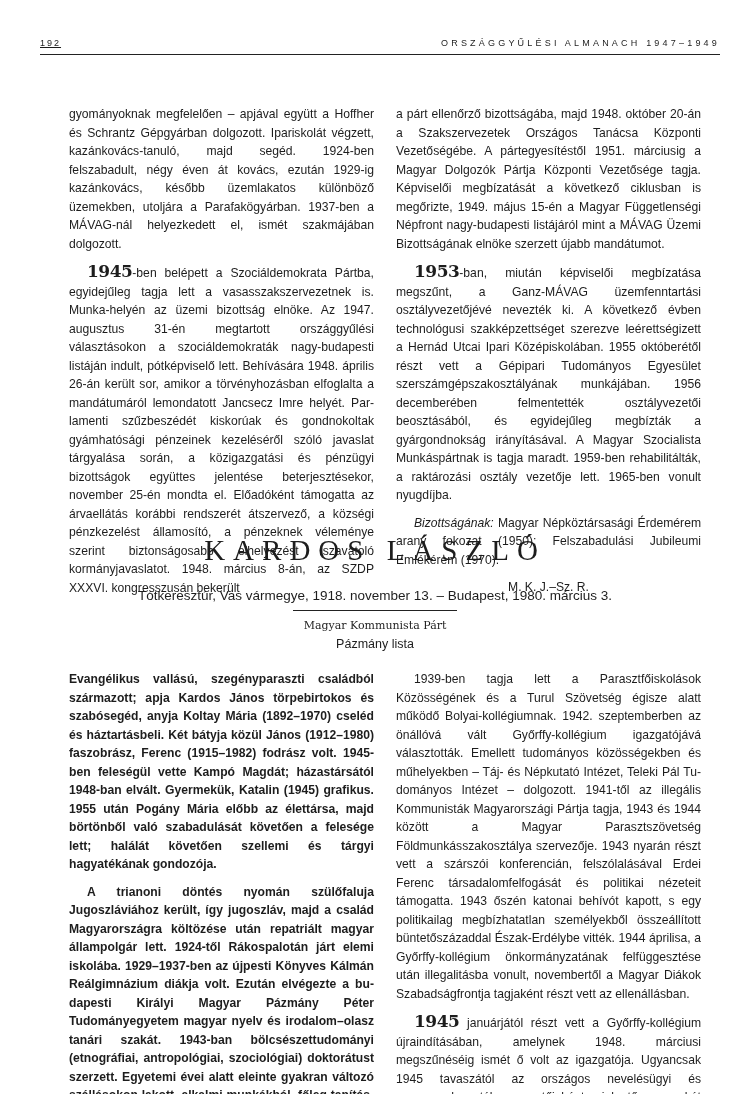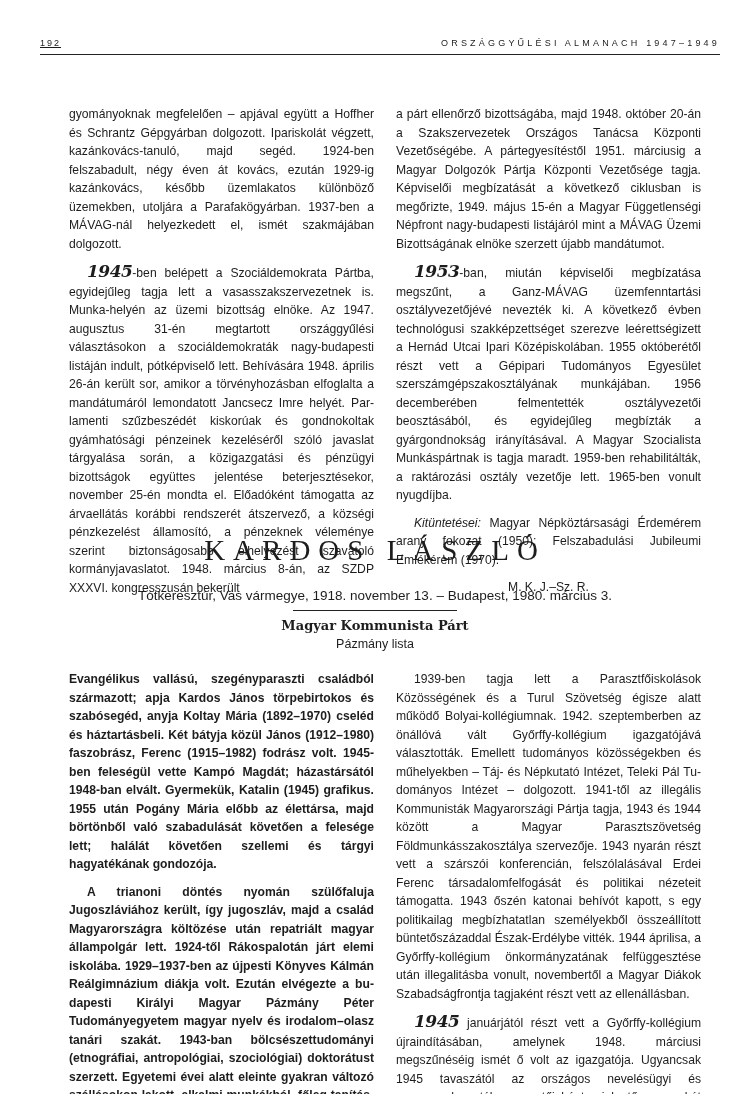--- a/index.html
+++ b/index.html
@@ -10,49 +10,49 @@
   .running-title { position: absolute; right: 0; top: 0; font-size: 9px; letter-spacing: 3.2px; margin-left: 48px; }
   .header-rule { position: absolute; left: 0; top: 16px; width: 680px; height: 1px; background: #222; }
   .col { position: absolute; width: 323px; font-size: 12.15px; line-height: 18.5px; text-align: justify;
          hyphens: manual; }
   .col p { margin: 9px; }
   .col p.indent { text-indent: 18px; }
   .col-left-top { left: 60px; top: 96px; }
   .col-right-top { left: 387px; top: 96px; }
   .col-left-bot { left: 60px; top: 661px; font-weight: bold; }
   .col-right-bot { left: 387px; top: 661px; }
-  .year-initial { font-family: "DejaVu Serif", serif; font-weight: bold; font-size: 17px; letter-spacing: -0.5px; font-style: italic; }
+  .year-initial { font-family: "DejaVu Serif", serif; font-weight: bold; font-size: 17px; letter-spacing: -0.5px; }
   .signature { text-align: center; }
   .italic { font-style: italic; }
   .title-block { position: absolute; left: 0; top: 530px; width: 750px; text-align: center; }
   .name-title { font-family: Liberation Serif, serif; font-size: 29px; letter-spacing: 8px; font-weight: normal;
                 margin: 0; line-height: 40px; }
   .birth-line { font-size: 13.5px; line-height: 20px; margin-top: 16px; }
   .title-rule { width: 164px; height: 1px; background: #222; margin: 4px auto 6px auto; }
-  .party { font-family: "DejaVu Serif", serif; font-weight: bold; font-size: 13px; line-height: 18px; }
+  .party { font-family: "DejaVu Serif", serif; font-weight: normal; font-size: 11px; line-height: 18px; }
   .list { font-size: 12.5px; line-height: 19px; }
 </style>
 </head>
 <body>
 
 <div class="header">
   <span class="page-num">192</span>
   <span class="running-title">ORSZÁGGYŰLÉSI ALMANACH 1947–1949</span>
   <div class="header-rule"></div>
 </div>
 
 <div class="col col-left-top">
   <p>gyományoknak megfelelően – apjával együtt a Hoffher és Schrantz Gépgyárban dolgozott. Ipariskolát végzett, kazán­kovács-tanuló, majd segéd. 1924-ben felszabadult, négy éven át kovács, ezután 1929-ig kazánkovács, később üzemlakatos különböző üzemekben, utoljára a Parafakögyárban. 1937-ben a MÁVAG-nál helyezkedett el, ismét szakmájában dolgozott.</p>
   <p class="indent"><span class="year-initial">1945</span><span>-ben belépett a Szociáldemokrata Pártba, egyide­jűleg tagja lett a vasasszakszervezetnek is. Munka-helyén az üzemi bizottság elnöke. Az 1947. augusztus 31-én megtartott országgyűlési választásokon a szociáldemokraták nagy-bu­dapesti listáján indult, pótképviselő lett. Behívására 1948. április 26-án került sor, amikor a törvényhozásban elfoglal­ta a mandátumáról lemondatott Jancsecz Imre helyét. Par­lamenti szűzbeszédét kiskorúak és gondnokoltak gyámható­sági pénzeinek kezeléséről szóló javaslat tárgyalása során, a közigazgatási és pénzügyi bizottságok együttes jelentése be­terjesztésekor, november 25-én mondta el. Előadóként tá­mogatta az árvaellátás korábbi rendszerét átszervező, a köz­ségi pénzkezelést államosító, a pénzeknek véleménye szerint biztonságosabb elhelyezést szavatoló kormányjavaslatot. 1948. március 8-án, az SZDP XXXVI. kongresszusán bekerült</span></p>
 </div>
 
 <div class="col col-right-top">
   <p>a párt ellenőrző bizottságába, majd 1948. október 20-án a Szakszervezetek Országos Tanácsa Központi Vezetőségébe. A pártegyesítéstől 1951. márciusig a Magyar Dolgozók Pártja Központi Vezetősége tagja. Képviselői megbízatását a követ­kező ciklusban is megőrizte, 1949. május 15-én a Magyar Füg­getlenségi Népfront nagy-budapesti listájáról mint a MÁVAG Üzemi Bizottságának elnöke szerzett újabb mandátumot.</p>
   <p class="indent"><span class="year-initial">1953</span><span>-ban, miután képviselői megbízatása megszűnt, a Ganz-MÁVAG üzemfenntartási osztályvezetőjévé nevezték ki. A következő évben technológusi szakképzettséget sze­rezve leérettségizett a Hernád Utcai Ipari Középiskolában. 1955 októberétől részt vett a Gépipari Tudományos Egyesület szerszámgépszakosztályának munkájában. 1956 decemberé­ben felmentették osztályvezetői beosztásából, és egyidejű­leg megbízták a gyárgondnokság irányításával. A Magyar Szocialista Munkáspártnak is tagja maradt. 1959-ben reha­bilitálták, a raktározási osztály vezetője lett. 1965-ben vo­nult nyugdíjba.</span></p>
-  <p class="indent"><span class="italic">Kitüntetései:</span><span> Magyar Népköztársasági Érdemérem arany fokozat (1950); Felszabadulási Jubileumi Emlékérem (1970).</span></p>
+  <p class="indent"><span class="italic">Bizottságának:</span><span> Magyar Népköztársasági Érdemérem arany fokozat (1950); Felszabadulási Jubileumi Emlékérem (1970).</span></p>
   <p class="signature">M. K. J.–Sz. R.</p>
 </div>
 
 <div class="title-block">
   <h1 class="name-title">KARDOS LÁSZLÓ</h1>
   <div class="birth-line">Tótkeresztúr, Vas vármegye, 1918. november 13. – Budapest, 1980. március 3.</div>
   <div class="title-rule"></div>
   <div class="party">Magyar Kommunista Párt</div>
   <div class="list">Pázmány lista</div>
 </div>

